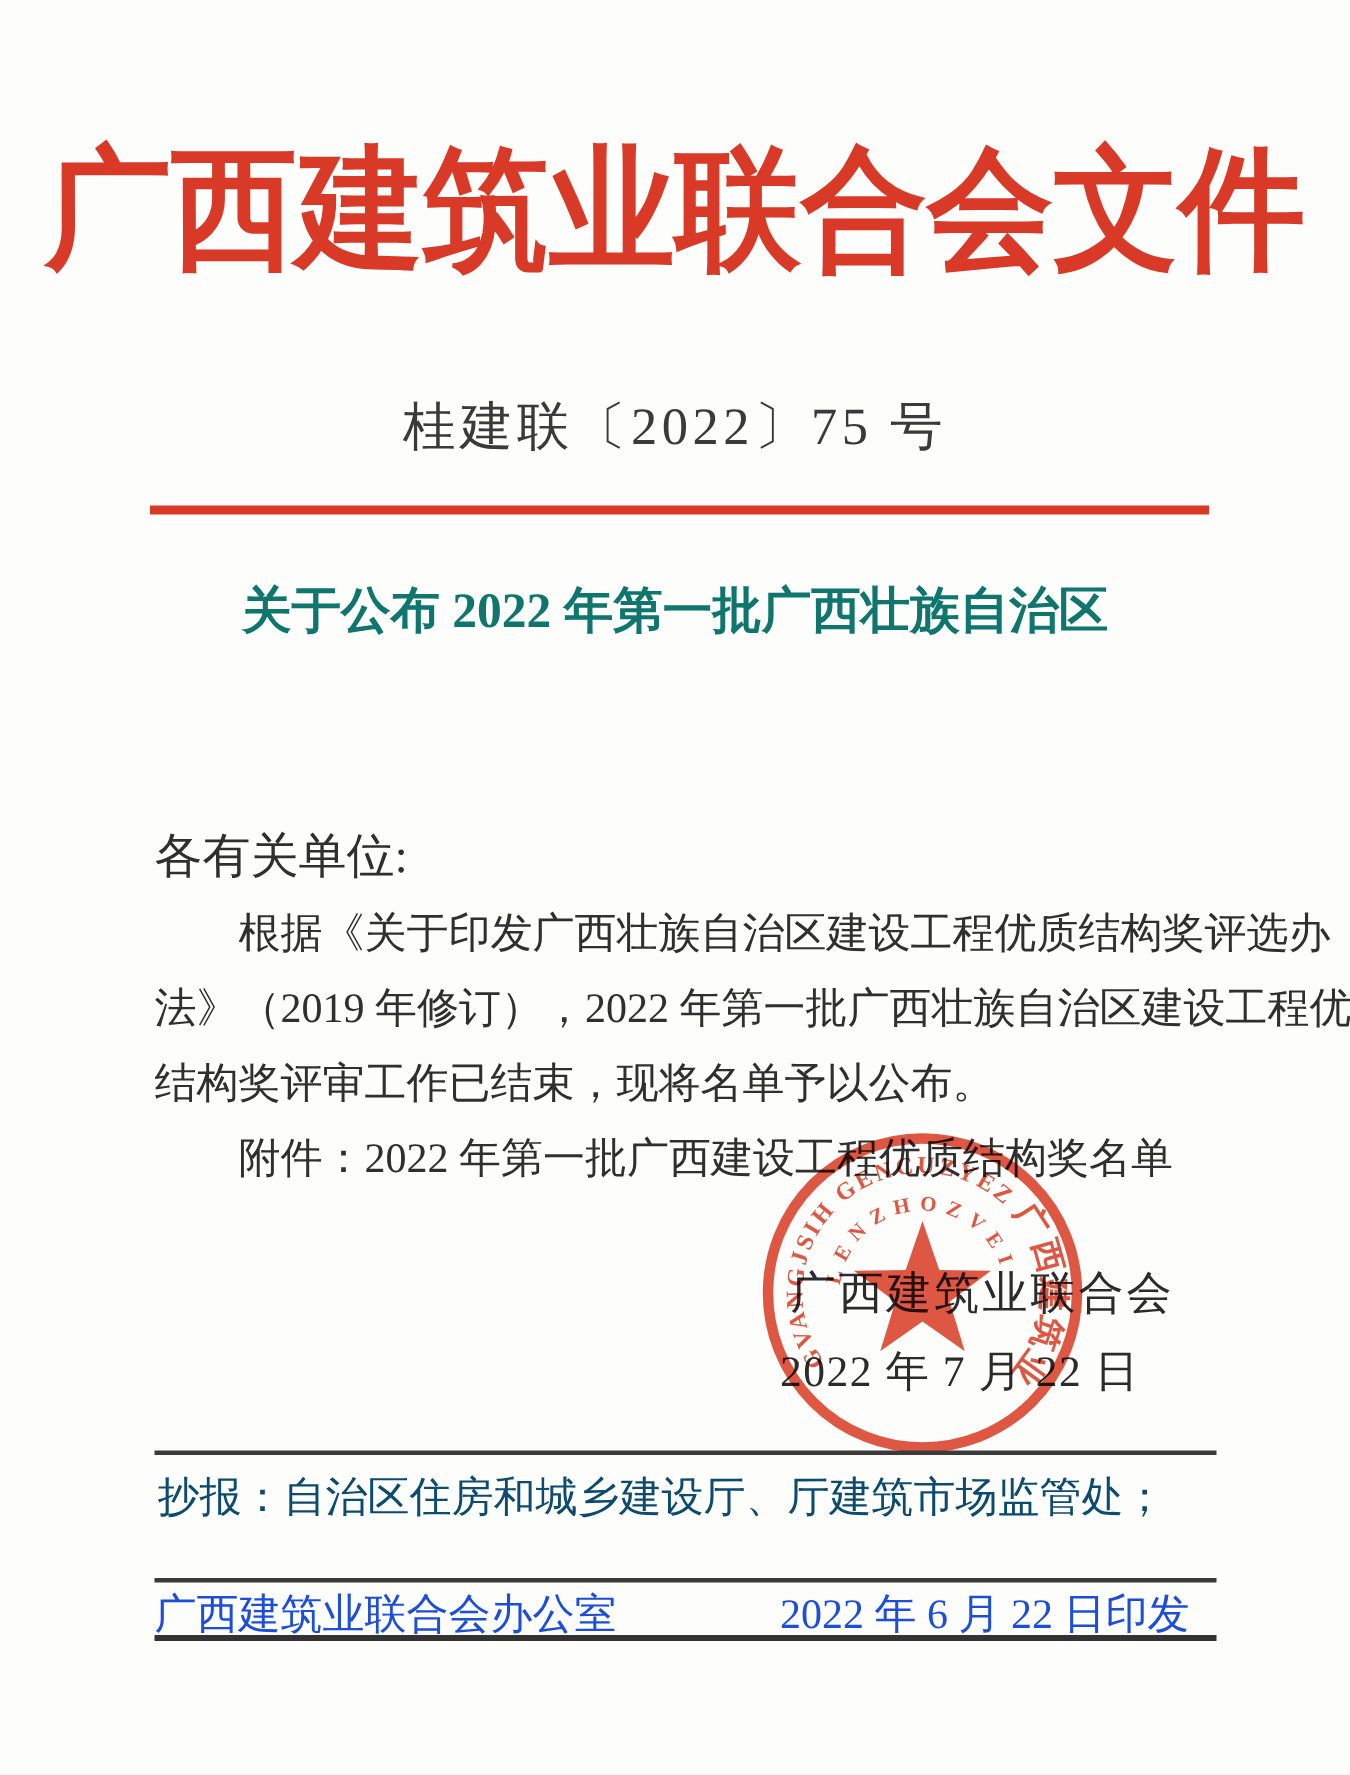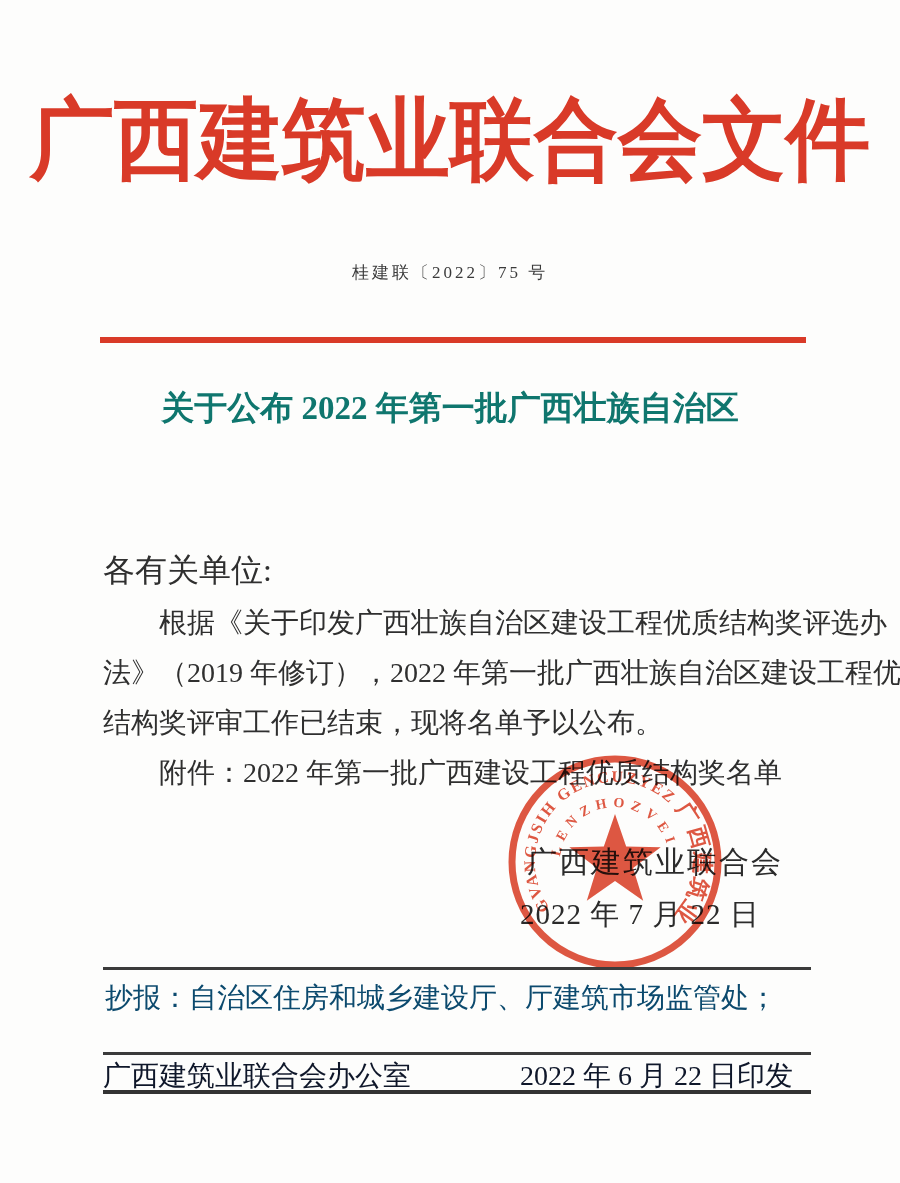--- a/index.html
+++ b/index.html
@@ -25,21 +25,21 @@
     white-space: nowrap;
     letter-spacing: 0px;
     transform: scaleY(1.06);
     transform-origin: top center;
   }
 
   .doc-number {
     position: absolute;
     top: 261px; left: 0; width: 100%;
     text-align: center;
-    font-size: 17px;
+    font-size: 35px;
     letter-spacing: 3px;
     color: #3a3a3a;
   }
 
   .red-line {
     position: absolute;
     top: 337px; left: 100px;
     width: 706px; height: 6px;
     background: #d93a28;
   }
@@ -127,21 +127,21 @@
   .copy-report { top: 979px; }
   .copy-send   { top: 1017px; }
 
   .footer-row {
     position: absolute;
     top: 1057px; left: 103px; width: 690px;
     display: flex;
     justify-content: space-between;
     font-size: 28px;
     white-space: nowrap;
-    color: #0f172a;
+    color: #1d4ed8;
   }
 </style>
 </head>
 <body>
 
 <div class="page">
 
   <div class="header-title">广西建筑业联合会文件</div>
 
   <div class="doc-number">桂建联〔2022〕75 号</div>

